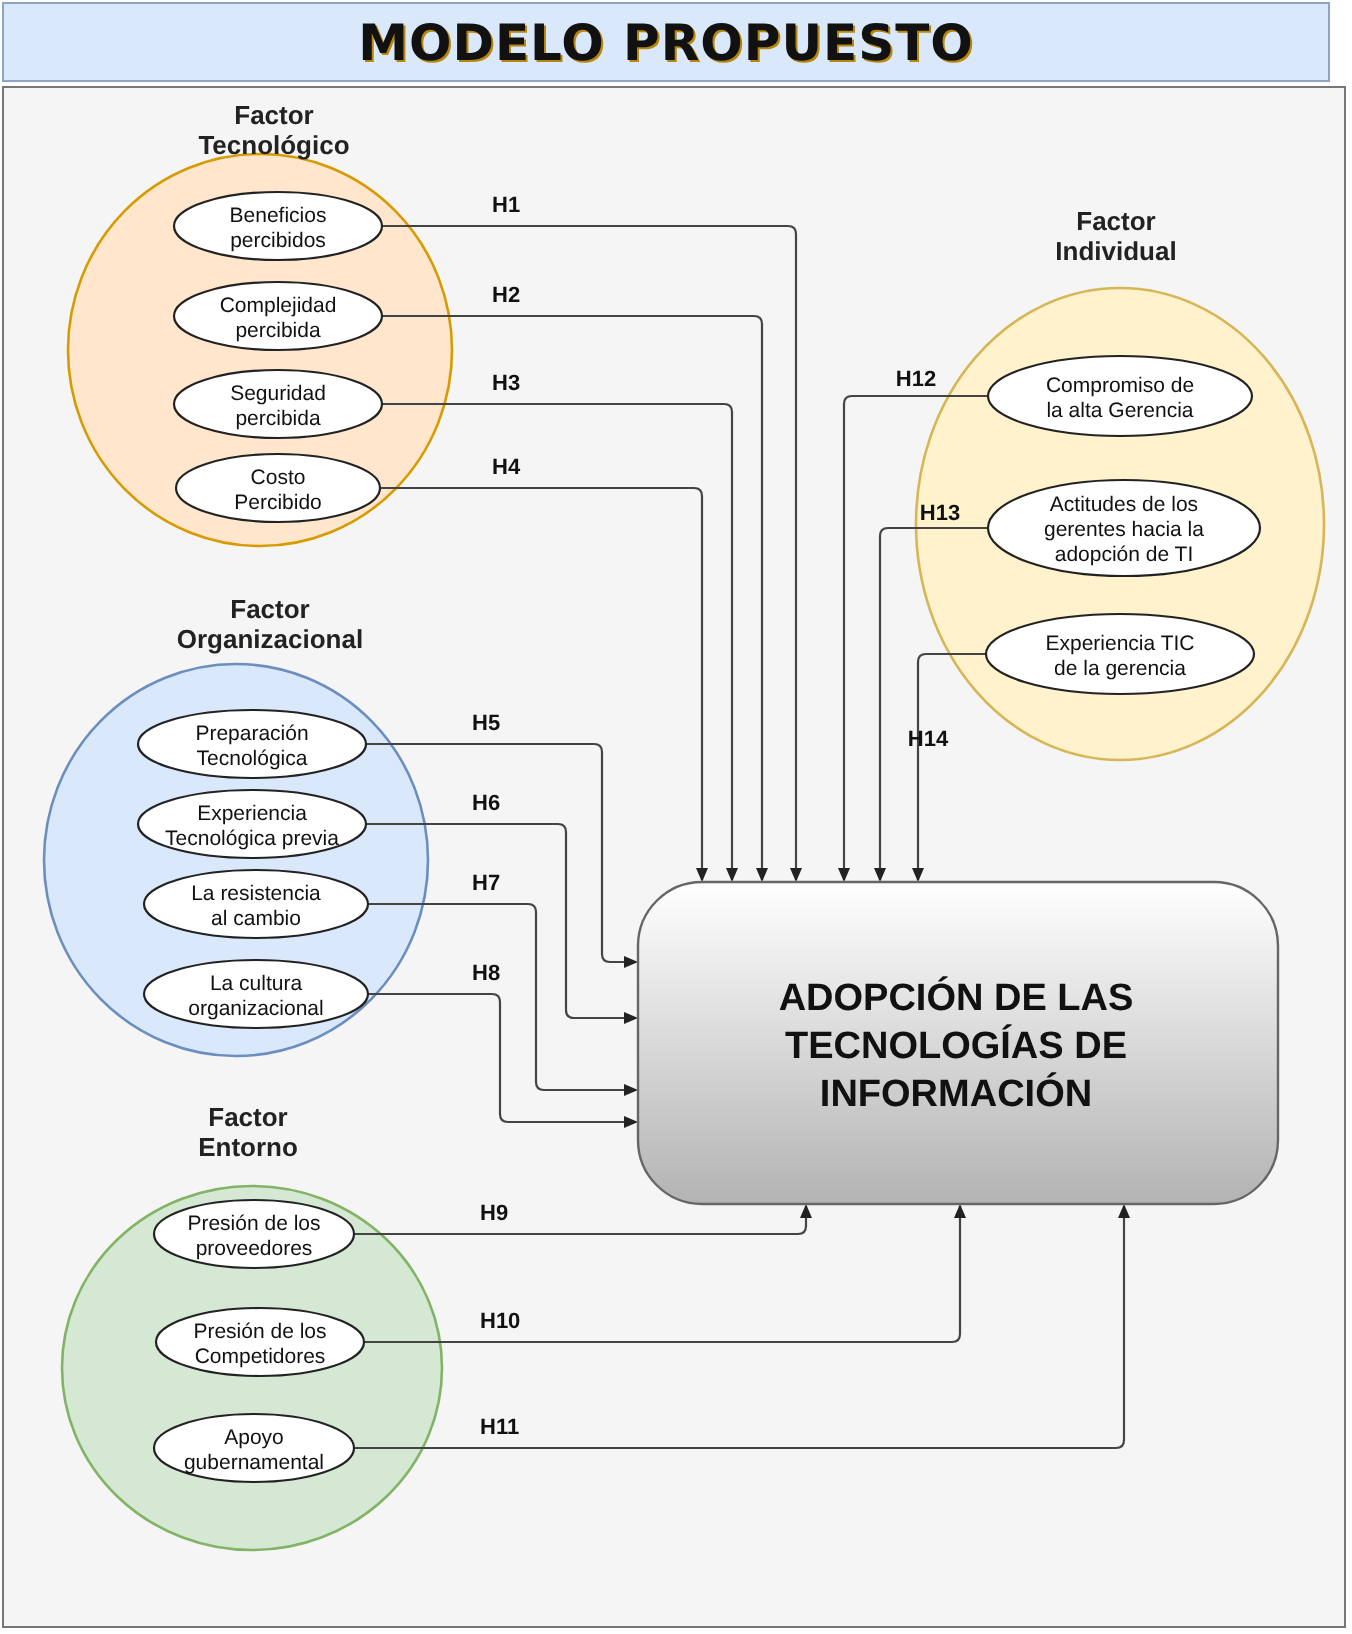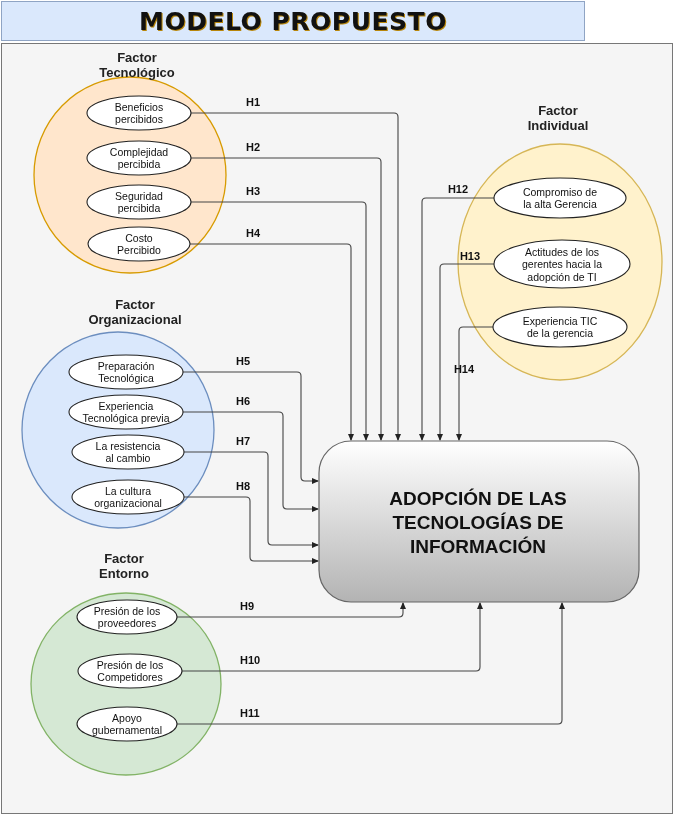--- a/index.html
+++ b/index.html
@@ -1,18 +1,18 @@
 <!DOCTYPE html>
 <html><head>
 <meta charset="utf-8">
 <style>
   html, body { margin:0; padding:0; background:#ffffff; }
   body { width:676px; height:817px; position:relative; overflow:hidden; font-family:"Liberation Sans", sans-serif; }
   .title-bar {
-    position:absolute; left:1px; top:1px; width:584px; height:40px;
+    position:absolute; left:1px; top:1px; width:664px; height:40px;
     background:#dae8fc; border:1px solid #8fa4c4; box-sizing:border-box;
     display:flex; align-items:center; justify-content:center;
   }
   .title-bar span {
     font-family:"DejaVu Sans", sans-serif; font-weight:bold; font-size:25px; color:#111;
     letter-spacing:0.5px; text-shadow:1px 1px 0 #b8860b;
   }
   .canvas {
     position:absolute; left:1px; top:43px; width:672px; height:771px;
     background:#f5f5f5; border:1px solid #777; box-sizing:border-box;

